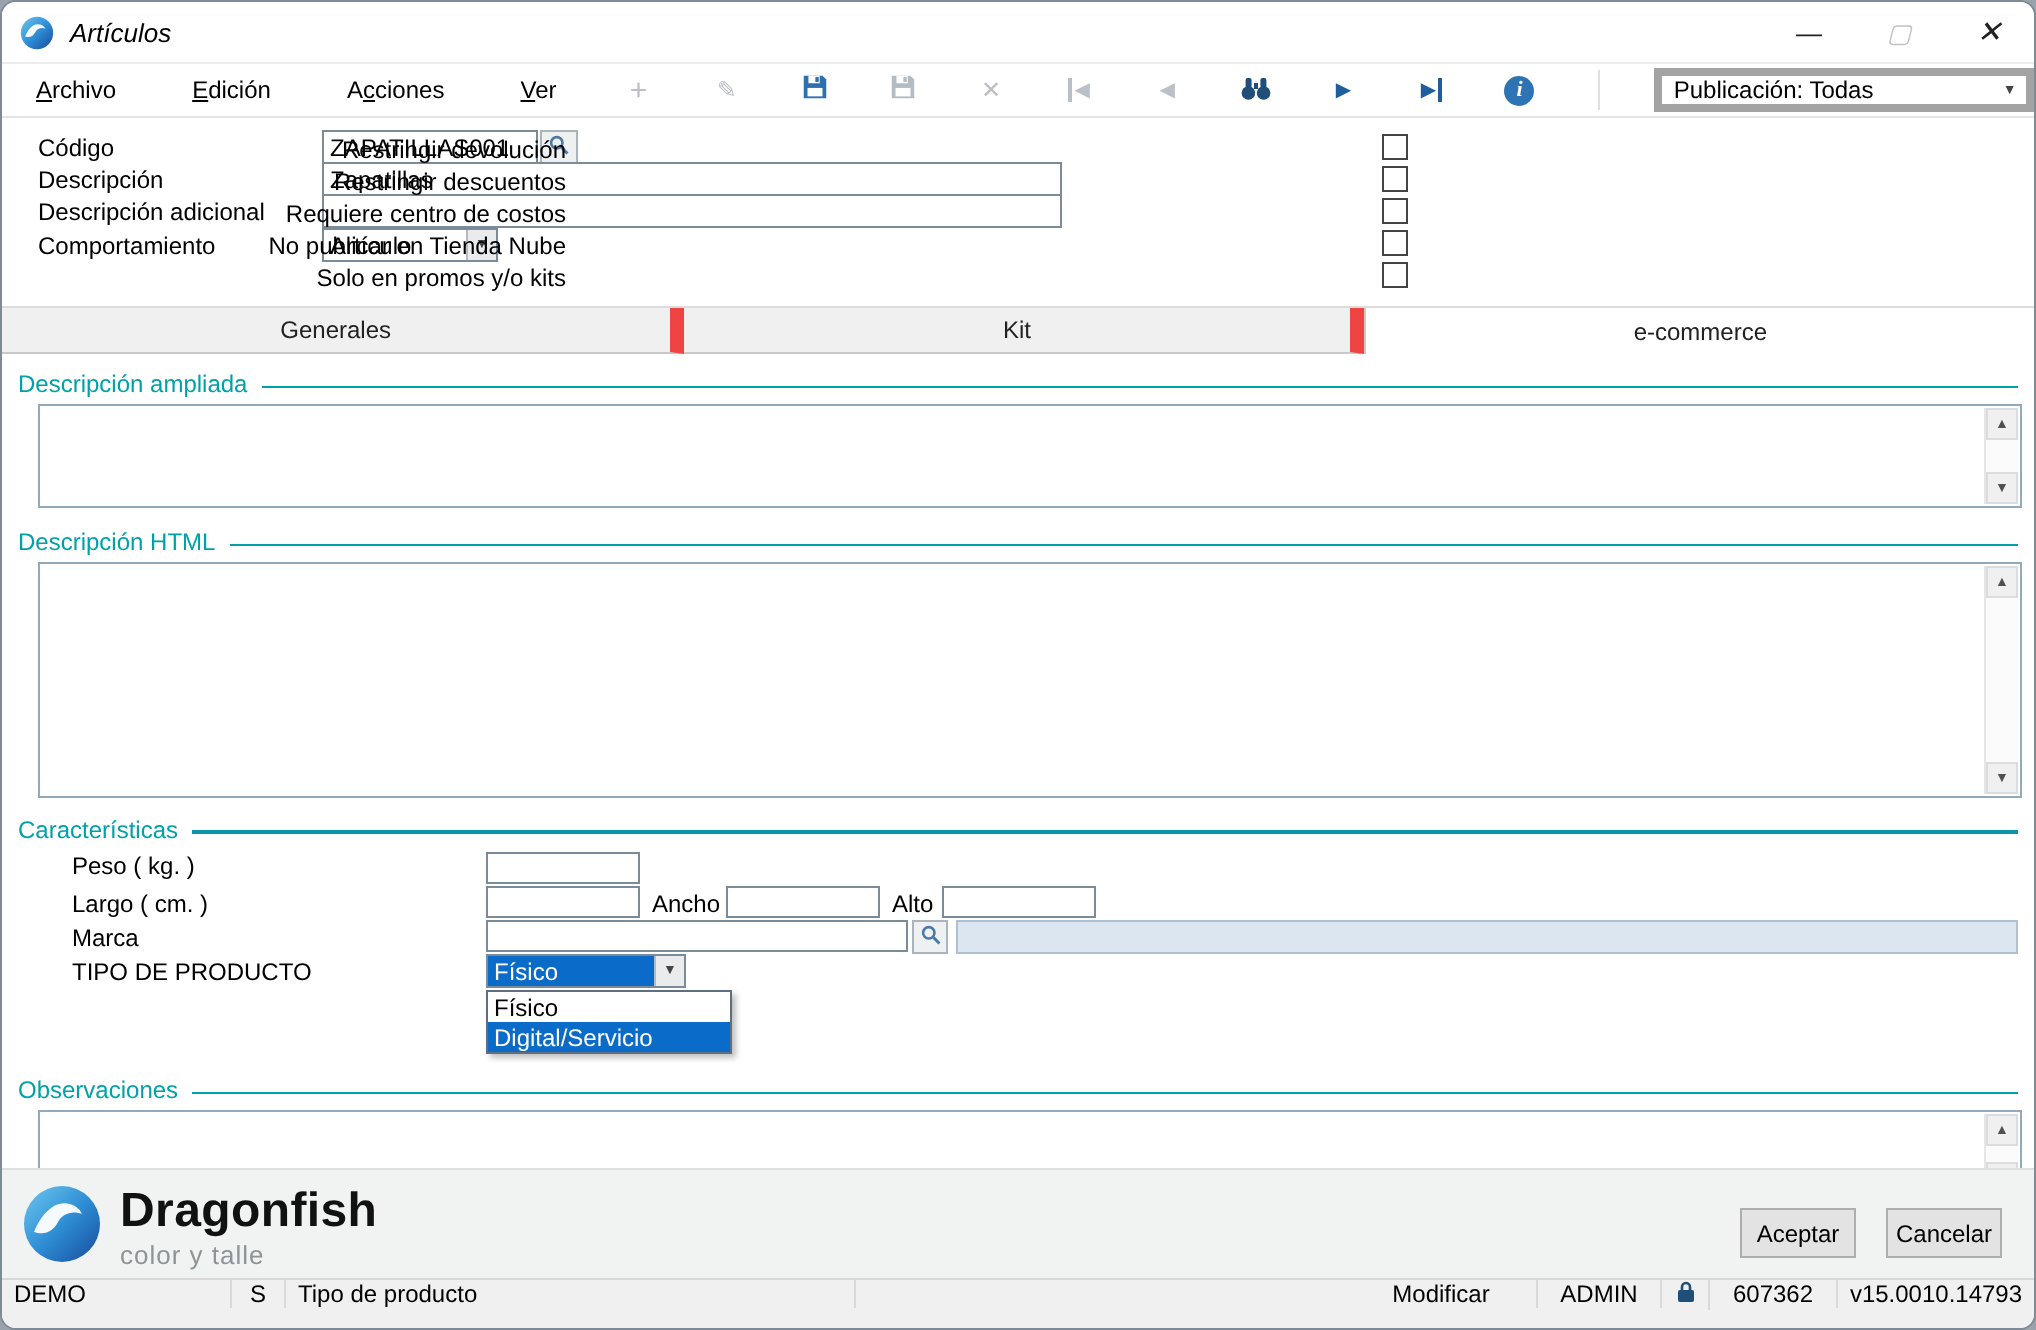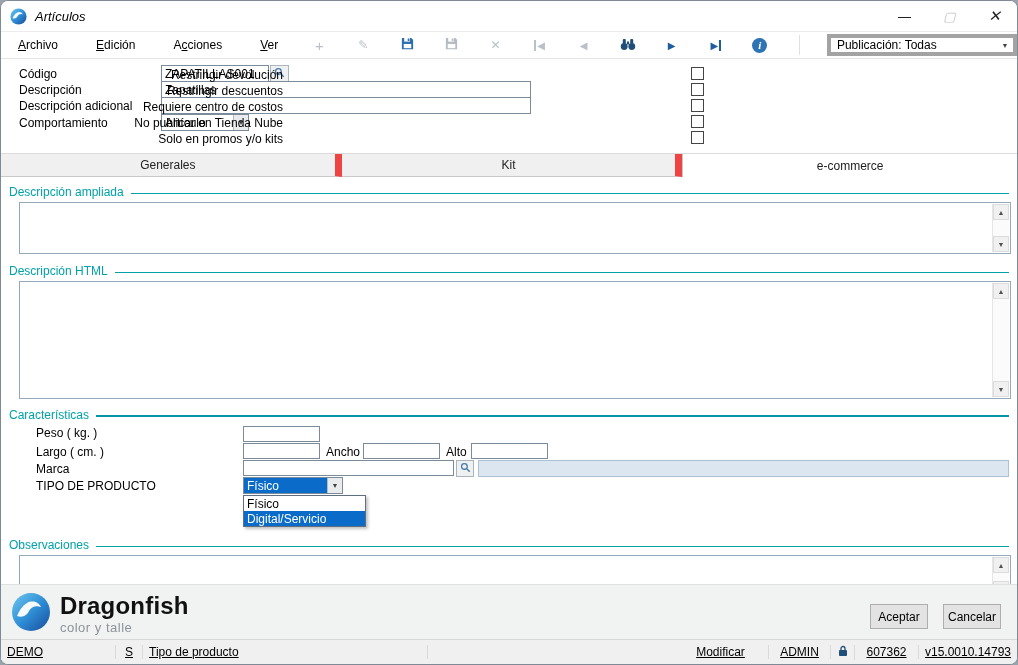--- a/index.html
+++ b/index.html
@@ -71,21 +71,21 @@
   .footer { position:absolute; left:0; right:0; bottom:25px; height:55px; background:#f1f2f2; border-top:1px solid #dfe1e1; }
   .brand { position:absolute; left:10px; top:7px; display:flex; align-items:center; }
   .brand-text { margin-left:9px; }
   .brand-name { font-size:24px; font-weight:bold; letter-spacing:0.2px; color:#111; }
   .brand-tag { font-size:13px; color:#8d9399; margin-top:0px; letter-spacing:0.5px; }
   .btn { position:absolute; top:19px; width:58px; height:25px; background:#e3e3e3; border:1px solid #aeaeae; font:12px "Liberation Sans", sans-serif; display:flex; align-items:center; justify-content:center; }
   .btn.accept { right:89px; }
   .btn.cancel { right:16px; }
 
   
-  .statusbar { position:absolute; left:0; right:0; bottom:0; height:25px; background:#f0f0f0; border-top:1px solid #d6d6d6; display:flex; align-items:center; font-size:12px;text-decoration:underline; }
+  .statusbar { position:absolute; left:0; right:0; bottom:0; height:25px; background:#f0f0f0; border-top:1px solid #d6d6d6; display:flex; align-items:flex-start; font-size:12px; }
   .seg { display:flex; align-items:center; border-right:1px solid #d9d9d9; padding:0 6px; white-space:nowrap; }
   .seg.center { justify-content:center; }
   .seg.fill { flex:1; border-right:1px solid #d9d9d9; }
 </style>
 </head>
 <body>
 
 <div class="window">
 
   <div class="titlebar">

